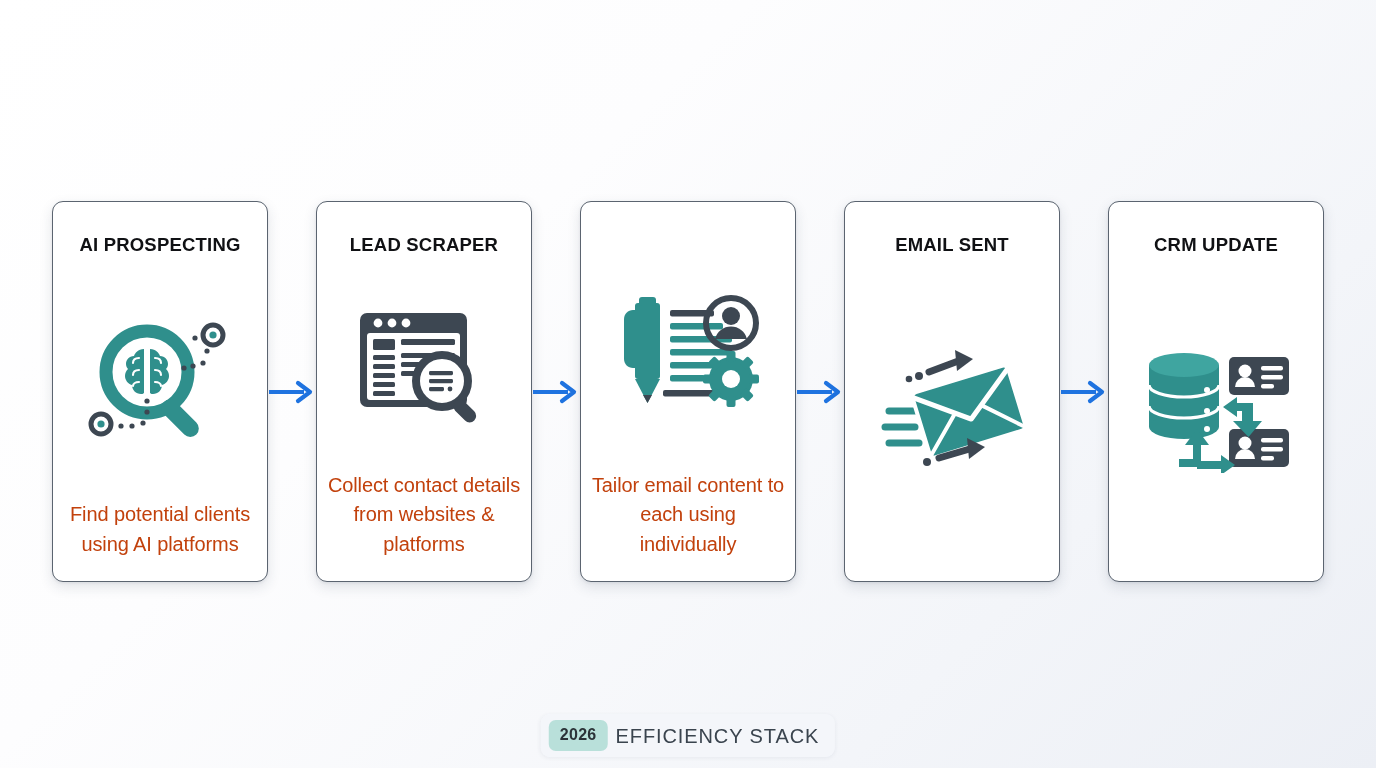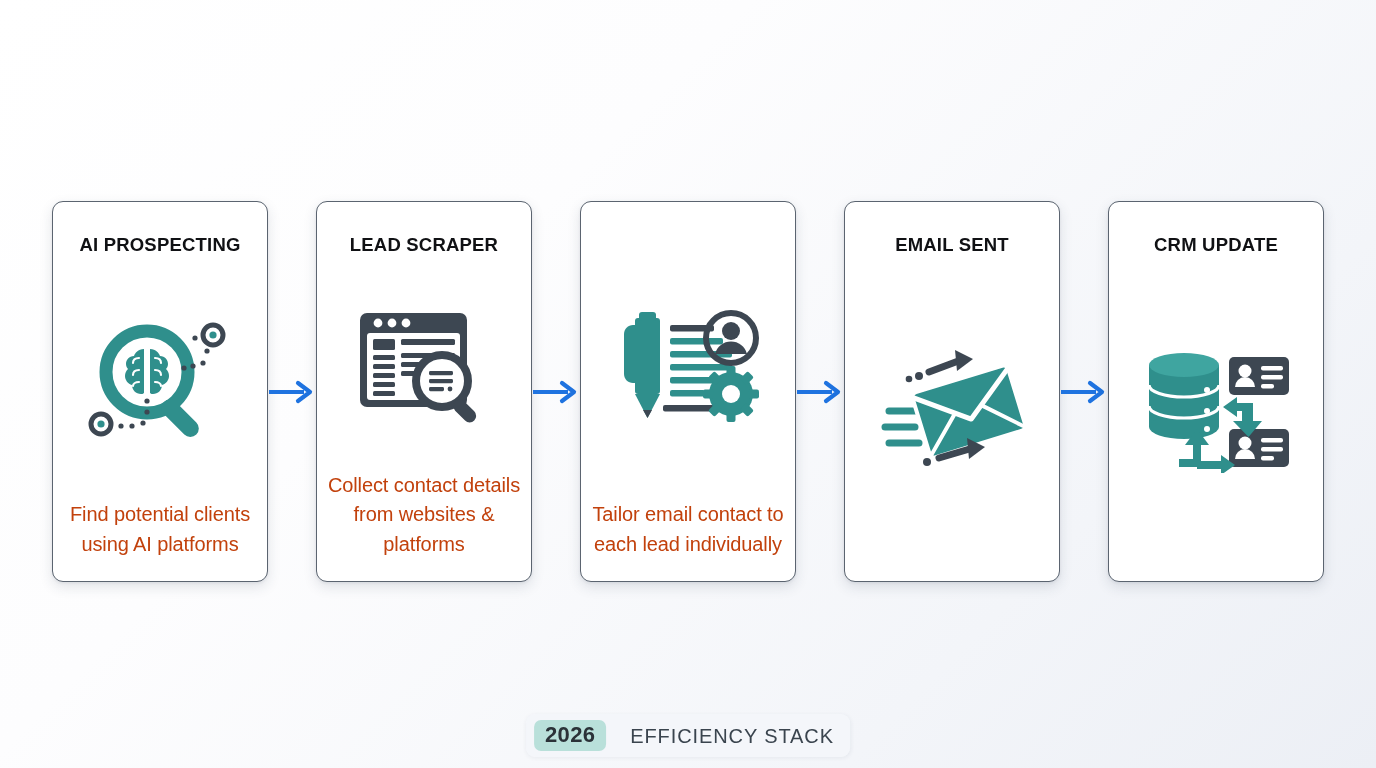--- a/index.html
+++ b/index.html
@@ -99,33 +99,33 @@
     gap: 0px;
     background: rgba(243, 246, 250, 0.95);
     border-radius: 9px;
     padding: 0 16px 0 8px;
     box-shadow: 0 1px 4px rgba(40,60,90,0.07);
   }
 
   #badge-year {
     background: #b9e0da;
     color: #2b3238;
-    font-size: 22px;
+    font-size: 16px;
     font-weight: bold;
     letter-spacing: 0.3px;
     border-radius: 7px;
     padding: 4px 11px 5px;
     line-height: 22px;
   }
 
   #badge-label {
     color: #3a444e;
     font-size: 20px;
     letter-spacing: 0.9px;
-    padding-left: 24px;
+    padding-left: 8px;
     line-height: 22px;
     text-align: right;
   }
 </style>
 </head>
 <body>
 
 <div id="stage">
 
   <div id="flow">
@@ -263,21 +263,21 @@
               <rect x="17" y="-4.5" width="11" height="9" rx="2"></rect>
               <rect x="-4.5" y="-28" width="9" height="11" rx="2" transform="rotate(45)"></rect>
               <rect x="-4.5" y="17" width="9" height="11" rx="2" transform="rotate(45)"></rect>
               <rect x="-28" y="-4.5" width="11" height="9" rx="2" transform="rotate(45)"></rect>
               <rect x="17" y="-4.5" width="11" height="9" rx="2" transform="rotate(45)"></rect>
             </g>
             <circle r="9" fill="#ffffff"></circle>
           </g>
         </svg>
       </div>
-      <div class="card-desc">Tailor email contact to each lead individually</div>
+      <div class="card-desc">Tailor email content to each using individually</div>
     </div>
 
     <div class="connector">
       <svg width="48" height="24" viewBox="0 0 48 24">
         <path d="M1 12 H36" stroke="#1f73e0" stroke-width="4.2" fill="none"></path>
         <path d="M30 3 L42 12 L30 21" stroke="#1f73e0" stroke-width="4.2" fill="none" stroke-linecap="round" stroke-linejoin="round"></path>
       </svg>
     </div>
 
     <div class="card">

